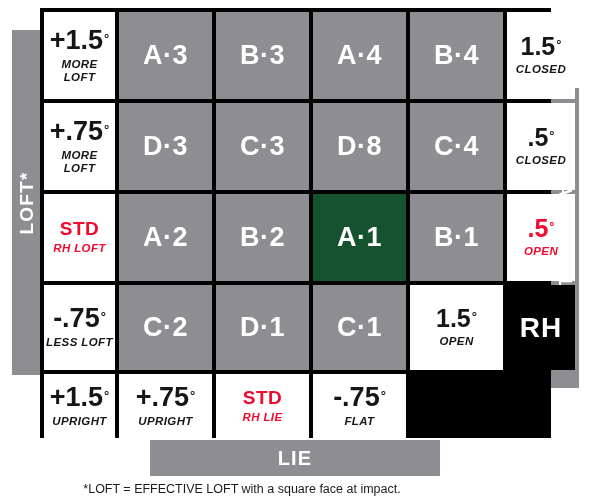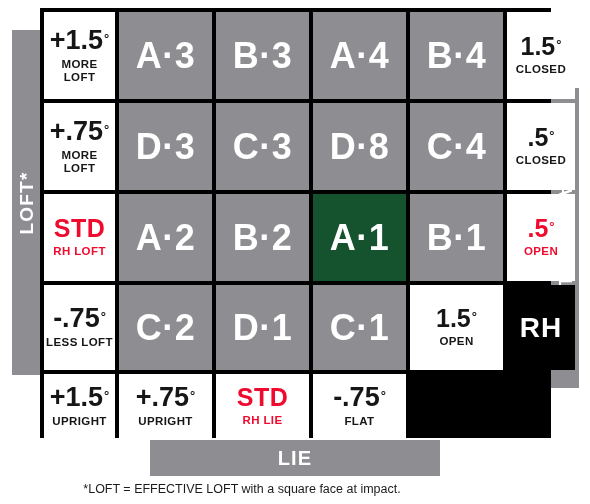--- a/index.html
+++ b/index.html
@@ -67,21 +67,21 @@
     flex-direction: column;
     align-items: center;
     justify-content: center;
     overflow: hidden;
   }
 
   
   .cell.code {
     background: #8d8d92;
     color: #ffffff;
-    font-size: 36px;
+    font-size: 27px;
     font-weight: bold;
     letter-spacing: 0.5px;
   }
   .cell.code.active {
     background: #14532d;
     color: #ffffff;
   }
 
   
   .cell.label {
@@ -106,24 +106,25 @@
     position: relative;
     top: -2px;
   }
   .sub {
     font-size: 11.5px;
     font-weight: bold;
     letter-spacing: 0.4px;
     line-height: 1.15;
     text-align: center;
     margin-top: 4px;
+    font-style: italic;
   }
   .red { color: #ef0a2e; }
   .std {
-    font-size: 25px;
+    font-size: 19px;
     font-weight: bold;
     line-height: 1;
     letter-spacing: 0.5px;
   }
   .rh {
     color: #ffffff;
     font-size: 28px;
     font-weight: bold;
     letter-spacing: 1px;
   }

